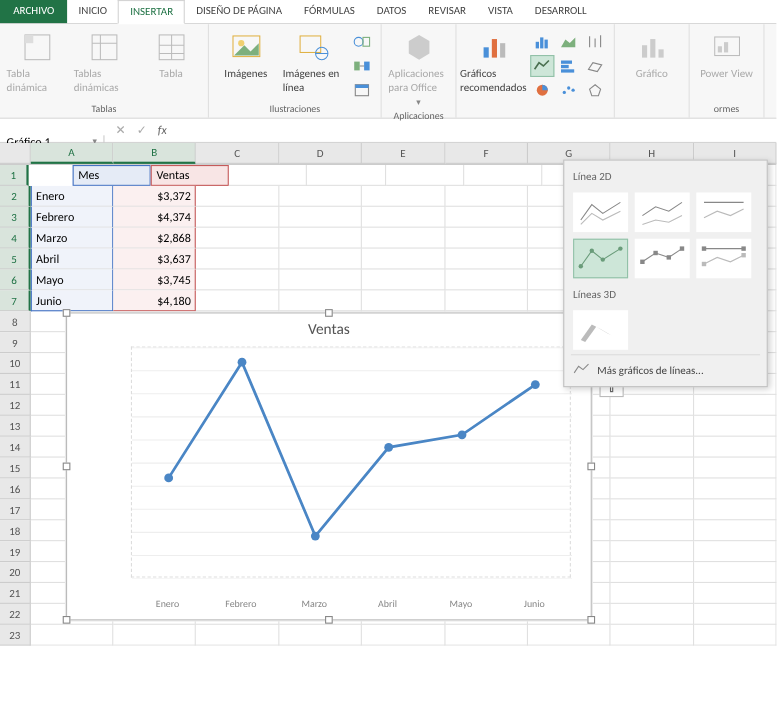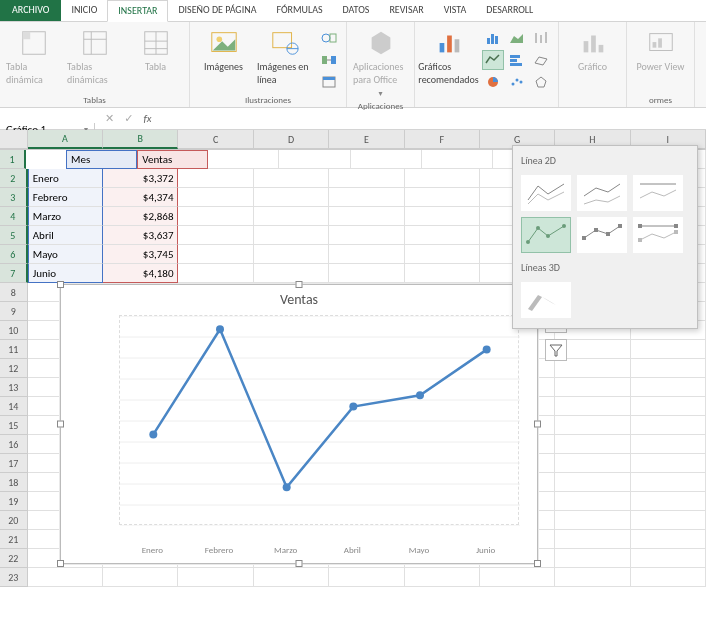--- a/index.html
+++ b/index.html
@@ -639,20 +639,26 @@
         </div>
     </div>
     <div class="sect">Líneas 3D</div>
     <div class="opts">
       <div class="chart-opt">
           <svg width="44" height="30">
             <polygon points="4,24 14,10 18,12 8,26" fill="#bbb"></polygon>
             <polygon points="18,12 28,18 32,20 22,14" fill="#ccc"></polygon>
           </svg>
         </div>
+    </div>
+    <div class="more">
+      <svg width="16" height="14">
+          <polyline points="1,10 5,4 9,7 14,2" fill="none" stroke="#888"></polyline>
+        </svg>
+      <span>Más gráficos de líneas...</span>
     </div>
   </div>
 
   <div class="chart-obj">
     <div class="handles">
       <div class="handle h-tl"></div>
       <div class="handle h-tc"></div>
       <div class="handle h-tr"></div>
       <div class="handle h-ml"></div>
       <div class="handle h-mr"></div>

